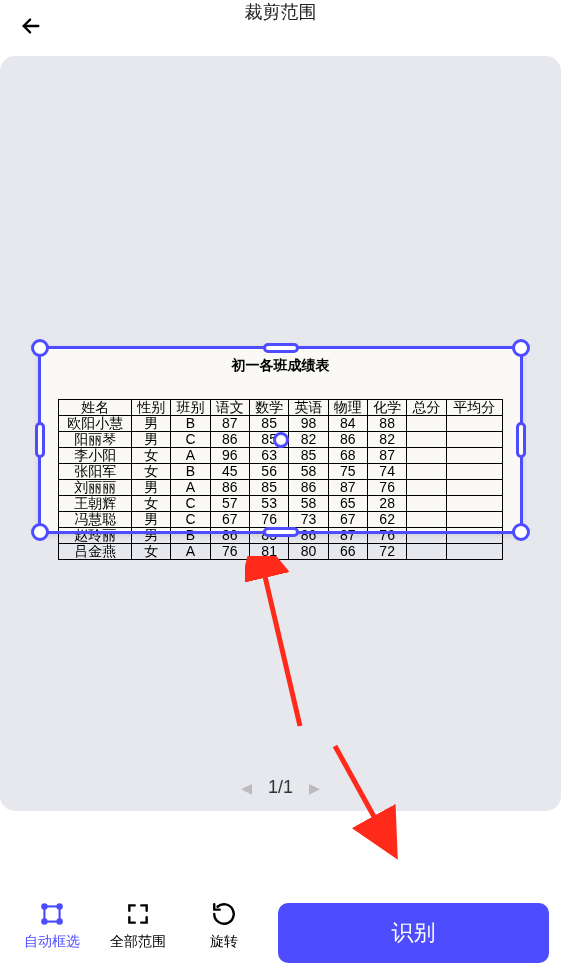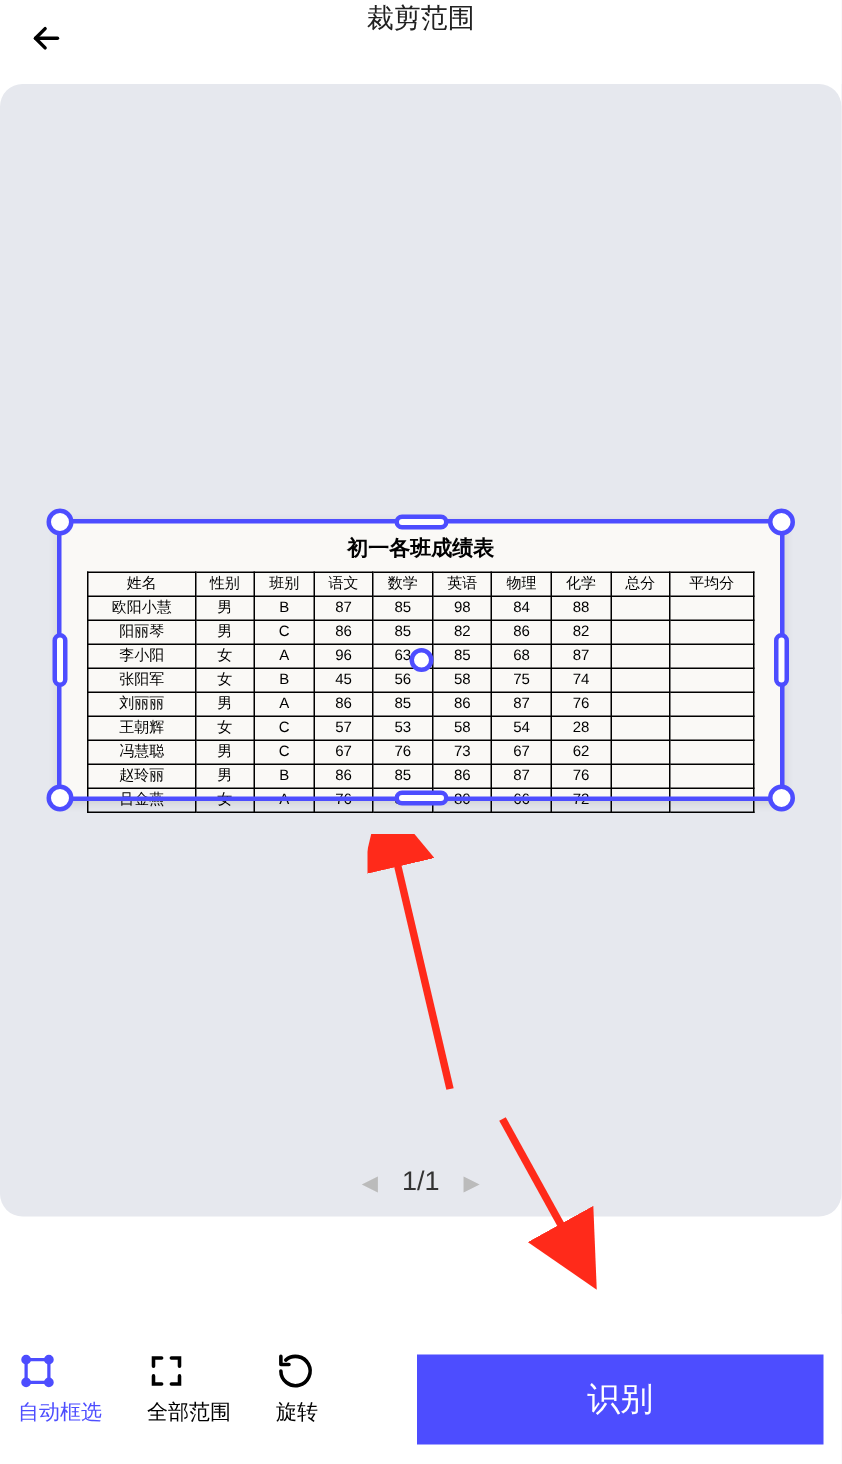--- a/index.html
+++ b/index.html
@@ -97,24 +97,24 @@
       cursor: move;
     }
     .doc-title {
       text-align: center;
       font-size: 14px;
       font-weight: bold;
       margin-top: 10px;
       color: #000;
     }
     .doc-table {
-      margin: 6px auto 0;
+      margin: 24px auto 0;
       border-collapse: collapse;
       width: 92%;
-      font-size: 10px;
+      font-size: 14px;
       color: #000;
     }
     .doc-table th, .doc-table td {
       border: 1px solid #000;
       padding: 1px 2px;
       text-align: center;
       height: 13px;
       line-height: 13px;
     }
     .doc-table th { font-weight: normal; }
@@ -146,41 +146,41 @@
       background: #fff;
       display: flex;
       align-items: center;
       padding: 0 12px;
       gap: 6px;
     }
     .tool-btn {
       width: 80px;
       display: flex;
       flex-direction: column;
-      align-items: flex-start;
+      align-items: center;
       gap: 6px;
       cursor: pointer;
       color: #000;
       font-size: 14px;
     }
     .tool-btn.active { color: #4d4dff; }
     .tool-icon {
       width: 26px;
       height: 26px;
       display: flex;
       align-items: center;
       justify-content: center;
     }
     .primary-btn {
       flex: 1;
       height: 60px;
       background: #4d4dff;
       color: #fff;
       border: none;
-      border-radius: 0;
+      border-radius: 10px;
       font-size: 22px;
       cursor: pointer;
       margin-left: 8px;
       margin-top: 14px;
     }
   </style>
 </head>
 <body>
 
 <div class="header">
@@ -273,21 +273,21 @@
             <td></td>
             <td></td>
           </tr>
           <tr>
             <td>王朝辉</td>
             <td>女</td>
             <td>C</td>
             <td>57</td>
             <td>53</td>
             <td>58</td>
-            <td>54</td>
+            <td>65</td>
             <td>28</td>
             <td></td>
             <td></td>
           </tr>
           <tr>
             <td>冯慧聪</td>
             <td>男</td>
             <td>C</td>
             <td>67</td>
             <td>76</td>

